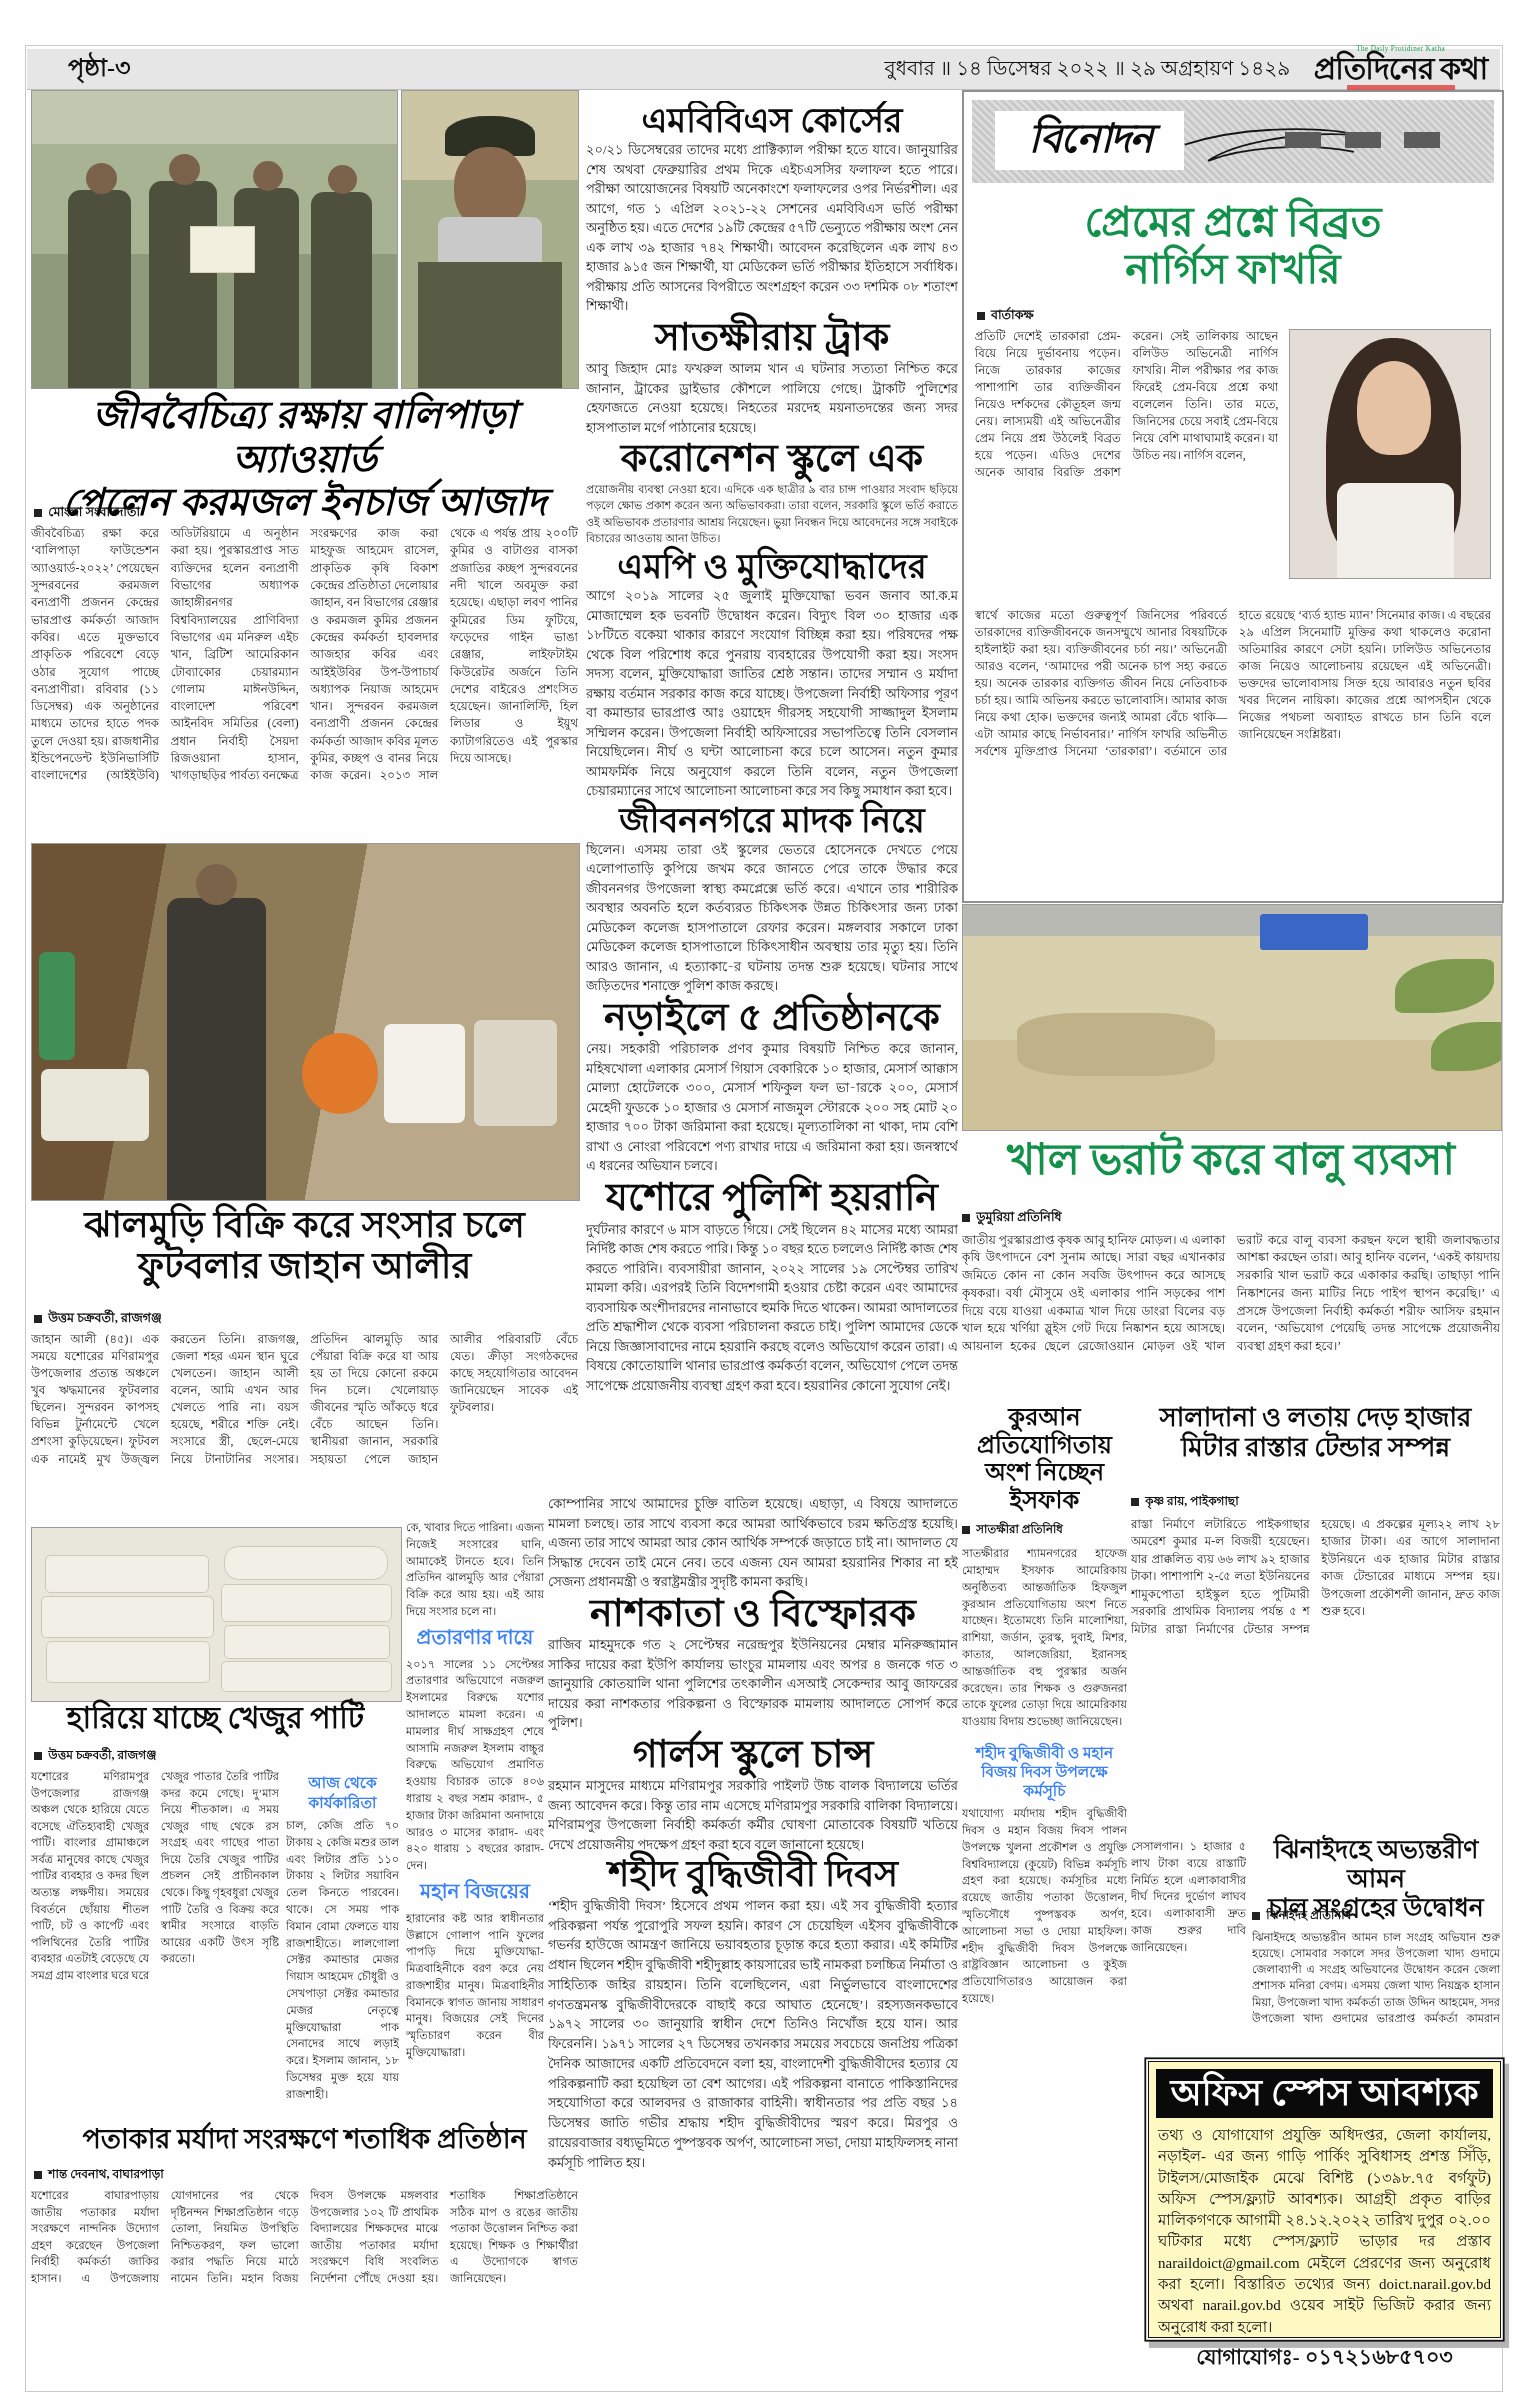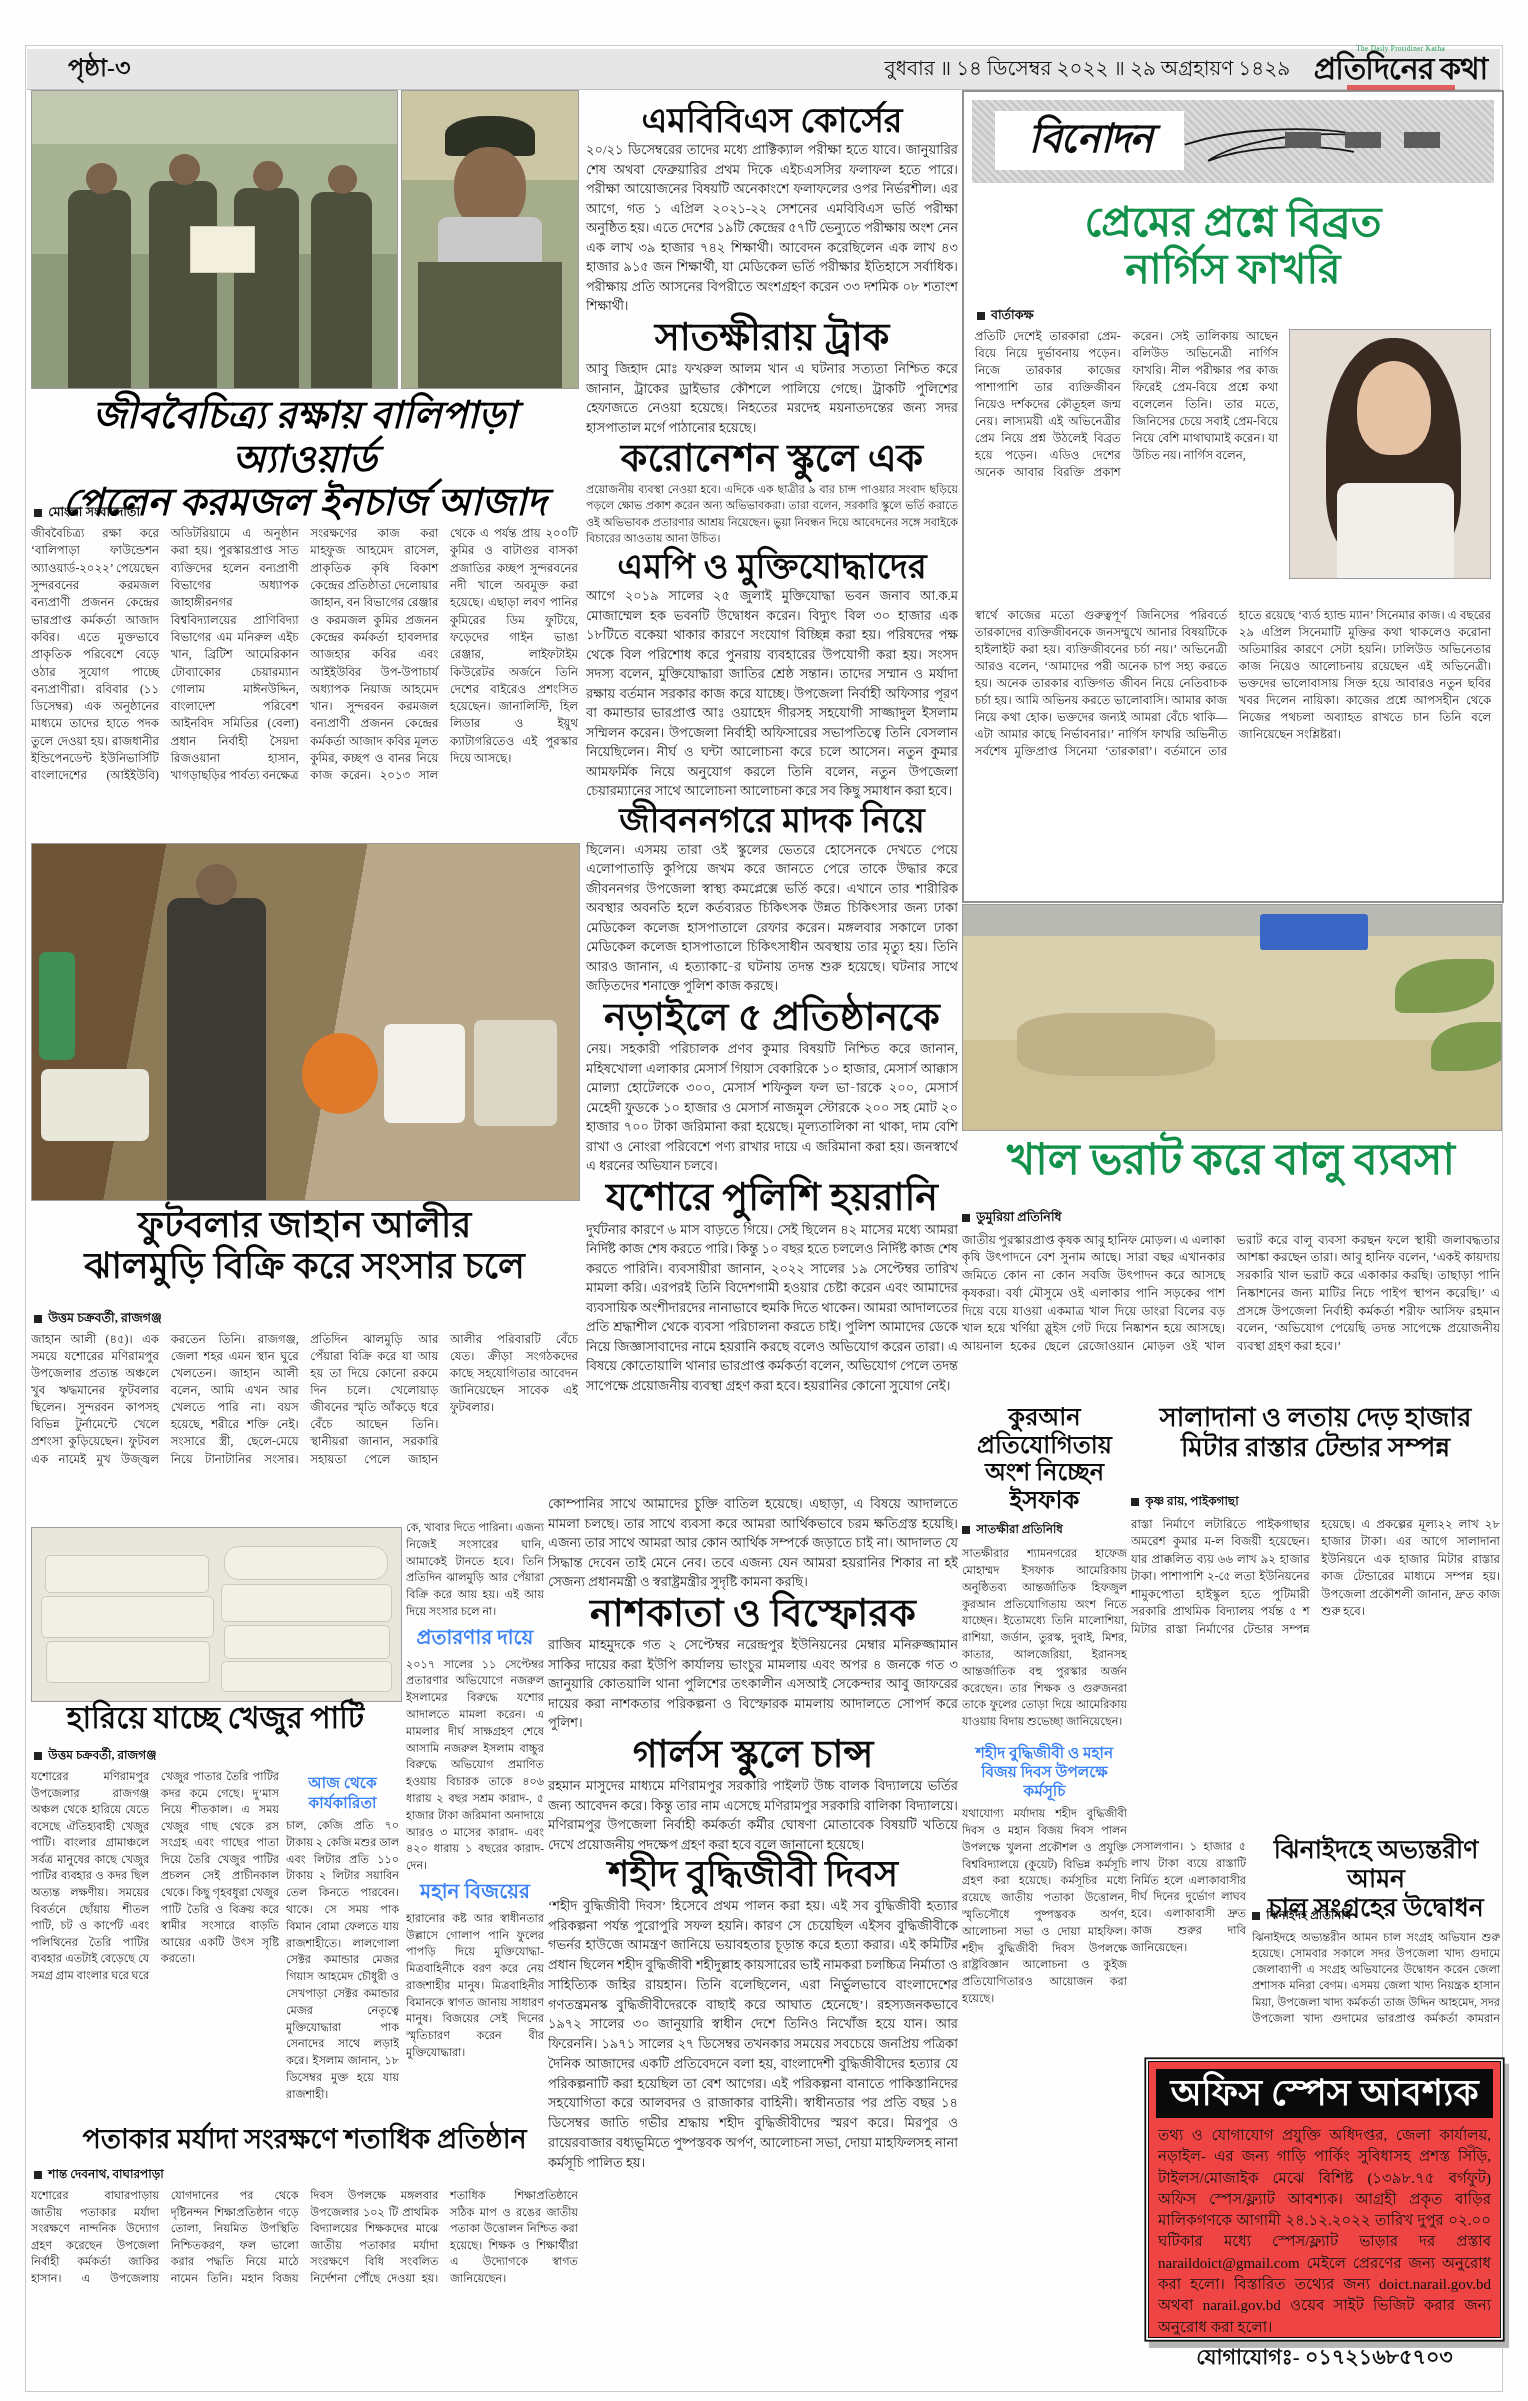--- a/index.html
+++ b/index.html
@@ -52,21 +52,21 @@
   
   .ent-box{position:absolute;left:962px;top:90px;width:538px;height:809px;border:2.7px solid #8f8f8f;background:#fff;}
   .ent-banner{position:relative;margin:8px;height:83px;
       background:repeating-linear-gradient(45deg,#dcdcdc 0 2.7px,#c8c8c8 2.7px 5.4px);}
   .ent-logo-box{position:absolute;left:23.4px;top:10.8px;width:189px;height:59px;background:#fff;
       display:flex;align-items:center;justify-content:center;}
   .ent-logo-text{font-size:40px;font-weight:bold;font-style:italic;color:#0d0d0d;letter-spacing:-1.8px;}
   .ent-marks{position:absolute;right:54px;top:32px;display:flex;gap:23.4px;}
   .ent-marks span{width:36px;height:16px;background:#5c5c5c;display:inline-block;}
   
-  .ad-box{position:absolute;left:1148px;top:2061px;width:351px;height:275px;background:#ef4444;
+  .ad-box{position:absolute;left:1148px;top:2061px;width:351px;height:275px;background:#fef9c3;
       border:1.8px solid #111;box-shadow:0 0 0 1.8px #fff,0 0 0 3.6px #111,4.5px 6.3px 0 3.6px #b5b5b5;}
   .ad-banner{margin:7.2px;background:#0a0a0a;color:#fff;font-weight:bold;font-size:36px;
       text-align:center;line-height:1.35;}
   .ad-body{margin:3.6px 9px;font-size:15px;line-height:1.42;text-align:justify;color:#111;}
   .ad-contact{margin:1.8px 12.6px;font-size:20.7px;font-weight:bold;text-align:center;color:#111;}
 </style>
 </head>
 <body>
 
 <div id="page">
@@ -165,22 +165,22 @@
   <div class="photo ph-jhal" style="left:31px;top:843px;width:547px;height:356px;">
     <div class="fig" style="left:135px;top:54px;width:99px;height:302px;background:#3c3a33;"></div>
     <div class="fighead" style="left:164px;top:20px;width:41px;height:41px;"></div>
     <div class="jar" style="left:270px;top:189px;width:76px;height:81px;background:#e07a2a;border-radius:50%;"></div>
     <div class="jar" style="left:352px;top:180px;width:81px;height:99px;background:#f3f1ea;"></div>
     <div class="jar" style="left:442px;top:176px;width:83px;height:106px;background:#dcd6c6;"></div>
     <div class="jar" style="left:7.2px;top:108px;width:36px;height:108px;background:#3f8f57;"></div>
     <div class="jar" style="left:9px;top:225px;width:108px;height:72px;background:#e9e6da;"></div>
   </div>
   <div class="abs mhead" style="left:31px;top:1205px;width:547px;font-size:36px;">
+    <div>ঝালমুড়ি বিক্রি করে সংসার চলে</div>
     <div>ফুটবলার জাহান আলীর</div>
-    <div>ঝালমুড়ি বিক্রি করে সংসার চলে</div>
   </div>
   <div class="abs byline" style="left:34px;top:1309px;font-size:12.6px;">
     <span class="sq"></span>
     <span>উত্তম চক্রবর্তী, রাজগঞ্জ</span>
   </div>
   <div class="abs bodytxt cols4" style="left:31px;top:1331px;width:547px;height:184px;font-size:11.7px;line-height:1.46;">জাহান আলী (৪৫)। এক সময়ে যশোরের মণিরামপুর উপজেলার প্রত্যন্ত অঞ্চলে খুব ঋদ্ধমানের ফুটবলার ছিলেন। সুন্দরবন কাপসহ বিভিন্ন টুর্নামেন্টে খেলে প্রশংসা কুড়িয়েছেন। ফুটবল এক নামেই মুখ উজ্জ্বল করতেন তিনি। রাজগঞ্জ, জেলা শহর এমন স্থান ঘুরে খেলতেন। জাহান আলী বলেন, আমি এখন আর খেলতে পারি না। বয়স হয়েছে, শরীরে শক্তি নেই। সংসারে স্ত্রী, ছেলে-মেয়ে নিয়ে টানাটানির সংসার। প্রতিদিন ঝালমুড়ি আর পেঁয়ারা বিক্রি করে যা আয় হয় তা দিয়ে কোনো রকমে দিন চলে। খেলোয়াড় জীবনের স্মৃতি আঁকড়ে ধরে বেঁচে আছেন তিনি। স্থানীয়রা জানান, সরকারি সহায়তা পেলে জাহান আলীর পরিবারটি বেঁচে যেত। ক্রীড়া সংগঠকদের কাছে সহযোগিতার আবেদন জানিয়েছেন সাবেক এই ফুটবলার।</div>
 
   <div class="photo ph-canal" style="left:962px;top:904px;width:538px;height:225px;">
     <div class="truck" style="left:297px;top:9px;width:108px;height:36px;"></div>
     <div class="leaf" style="left:432px;top:54px;width:99px;height:54px;"></div>

